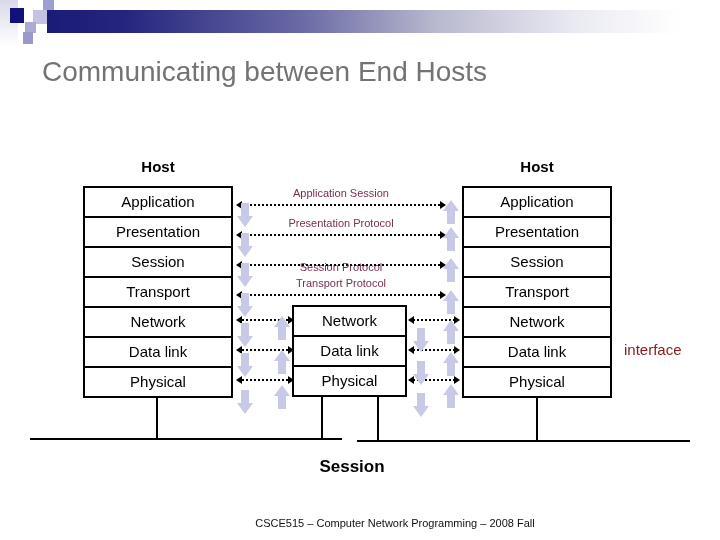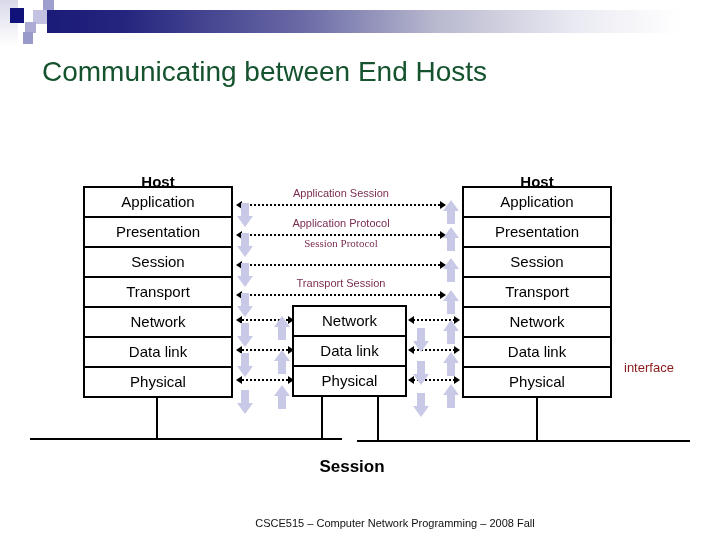--- a/index.html
+++ b/index.html
@@ -18,24 +18,24 @@
   .deco{position:absolute;}
   #deco-strip{left:0;top:0;width:18px;height:46px;background:linear-gradient(180deg,#d9d9ea 0%,#ffffff 100%);}
   #deco-sq1{left:10px;top:8px;width:14px;height:15px;background:#11117a;}
   #deco-sq2{left:43px;top:0;width:11px;height:10px;background:#9e9ecf;}
   #deco-sq3{left:33px;top:10px;width:14px;height:14px;background:#c3c3e1;}
   #deco-sq4{left:25px;top:22px;width:11px;height:11px;background:#ababd6;}
   #deco-sq5{left:23px;top:32px;width:10px;height:12px;background:#9a9aca;}
   #deco-bar{left:47px;top:10px;width:673px;height:23px;
     background:linear-gradient(90deg,var(--bar-dark) 0%,#26267f 12%,#6a6aa6 38%,#b9b9cf 58%,#e9e9f2 78%,#ffffff 94%);}
   
-  #title{position:absolute;left:42px;top:56px;font-size:28px;letter-spacing:0;color:#14532d;white-space:nowrap;}
+  #title{position:absolute;left:42px;top:56px;font-size:28px;letter-spacing:0;color:#737373;white-space:nowrap;}
   #footer{position:absolute;left:0;right:0;top:517px;text-align:center;font-size:11px;color:#111;transform:translateX(35px);}
   
-  .host-label{position:absolute;width:150px;text-align:center;font-weight:bold;font-size:15px;top:158px;margin-top:15px;}
+  .host-label{position:absolute;width:150px;text-align:center;font-weight:bold;font-size:15px;top:158px;}
   
   .stack{position:absolute;border:2px solid #000;box-sizing:border-box;background:#fff;}
   .stack .row{height:28px;line-height:28px;text-align:center;font-size:15px;}
   .stack .row + .row{border-top:2px solid #000;}
   #stack-left{left:83px;top:186px;width:150px;height:212px;}
   #stack-right{left:462px;top:186px;width:150px;height:212px;}
   #stack-router{left:292px;top:305px;width:115px;height:92px;}
   
   .proto-label{position:absolute;left:238px;width:206px;text-align:center;font-size:11px;color:var(--protocol-text);white-space:nowrap;}
   
@@ -55,21 +55,21 @@
     border-left:8px solid transparent;border-right:8px solid transparent;border-top:11px solid var(--arrow-fill);}
   .ar.up::before{bottom:0;height:13px;}
   .ar.up::after{content:"";position:absolute;bottom:13px;left:0;
     border-left:8px solid transparent;border-right:8px solid transparent;border-bottom:11px solid var(--arrow-fill);}
   .col-ldown{left:237px;}  .col-lup{left:274px;}
   .col-rdown{left:413px;}  .col-rup{left:443px;}
   
   .line{position:absolute;background:#000;}
   
   #router-label{position:absolute;left:292px;top:457px;width:120px;text-align:center;font-weight:bold;font-size:17px;}
-  #interface-label{position:absolute;left:624px;top:360px;font-size:13px;color:var(--interface-text);}
+  #interface-label{position:absolute;left:624px;top:341px;font-size:15px;color:var(--interface-text);}
 </style>
 </head>
 <body>
 
 <div id="slide">
 
   <div class="deco" id="deco-strip"></div>
   <div class="deco" id="deco-sq1"></div>
   <div class="deco" id="deco-sq2"></div>
   <div class="deco" id="deco-sq3"></div>
@@ -102,23 +102,23 @@
     <div class="row">Application</div>
     <div class="row">Presentation</div>
     <div class="row">Session</div>
     <div class="row">Transport</div>
     <div class="row">Network</div>
     <div class="row">Data link</div>
     <div class="row">Physical</div>
   </div>
 
   <div class="proto-label" style="top:187px;">Application Session</div>
-  <div class="proto-label" style="top:217px;">Application Protocol</div>
-  <div class="proto-label" style="top:237px;font-family:Liberation Serif, serif;">Session Protocol</div>
-  <div class="proto-label" style="top:277px;">Transport Session</div>
+  <div class="proto-label" style="top:217px;">Presentation Protocol</div>
+  <div class="proto-label" style="top:261px;">Session Protocol</div>
+  <div class="proto-label" style="top:277px;">Transport Protocol</div>
 
   <div class="dotted proto-arrow" style="top:204px;"></div>
   <div class="dotted proto-arrow" style="top:234px;"></div>
   <div class="dotted proto-arrow" style="top:264px;"></div>
   <div class="dotted proto-arrow" style="top:294px;"></div>
 
   <div class="dotted short-left" style="top:319px;"></div>
   <div class="dotted short-left" style="top:349px;"></div>
   <div class="dotted short-left" style="top:379px;"></div>
 

